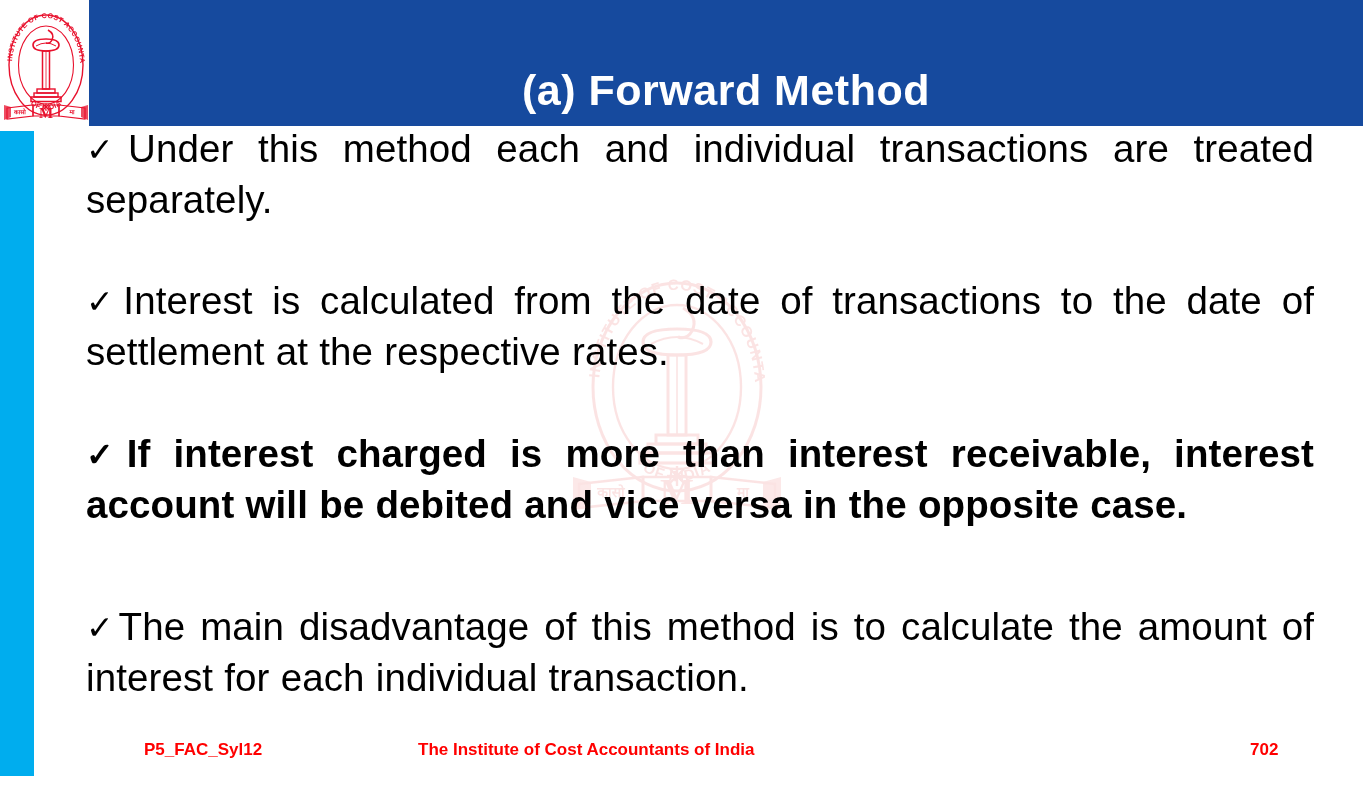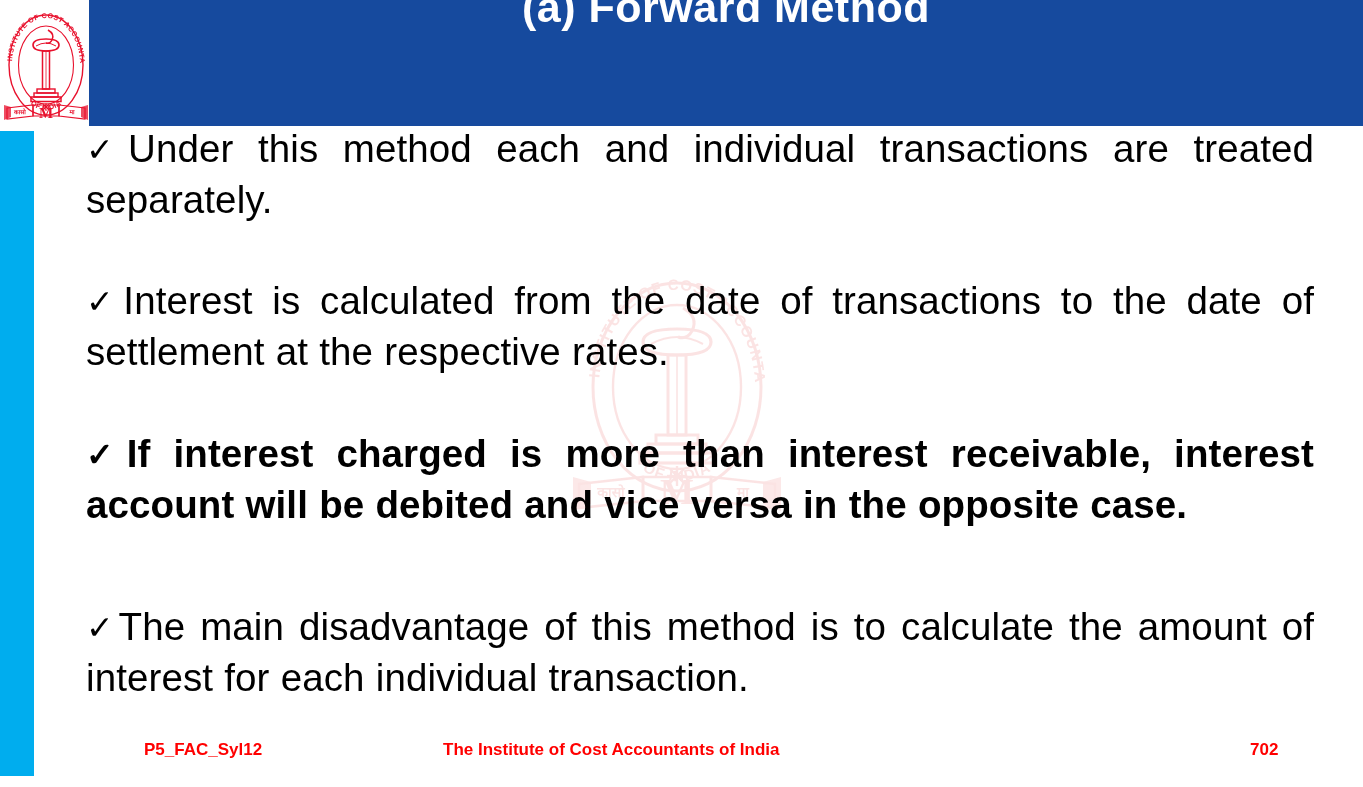--- a/index.html
+++ b/index.html
@@ -27,21 +27,21 @@
 
   
   #header-banner {
     position: absolute;
     left: 89px;
     top: 0;
     width: 1274px;
     height: 126px;
     background: #164A9E;
     display: flex;
-    align-items: flex-start;
+    align-items: flex-end;
     justify-content: center;
   }
   #slide-title {
     color: #ffffff;
     font-size: 43px;
     font-weight: bold;
     letter-spacing: 0.5px;
     line-height: 1;
     position: relative;
     top: -14px;
@@ -127,21 +127,20 @@
     position: absolute;
     left: 140px;
     top: 4px;
     white-space: nowrap;
   }
   #footer-institute {
     position: absolute;
     left: 414px;
     top: 4px;
     white-space: nowrap;
-    margin-left: 25px;
   }
   #footer-page-number {
     position: absolute;
     left: 1246px;
     top: 4px;
     white-space: nowrap;
   }
 </style>
 </head>
 <body>

